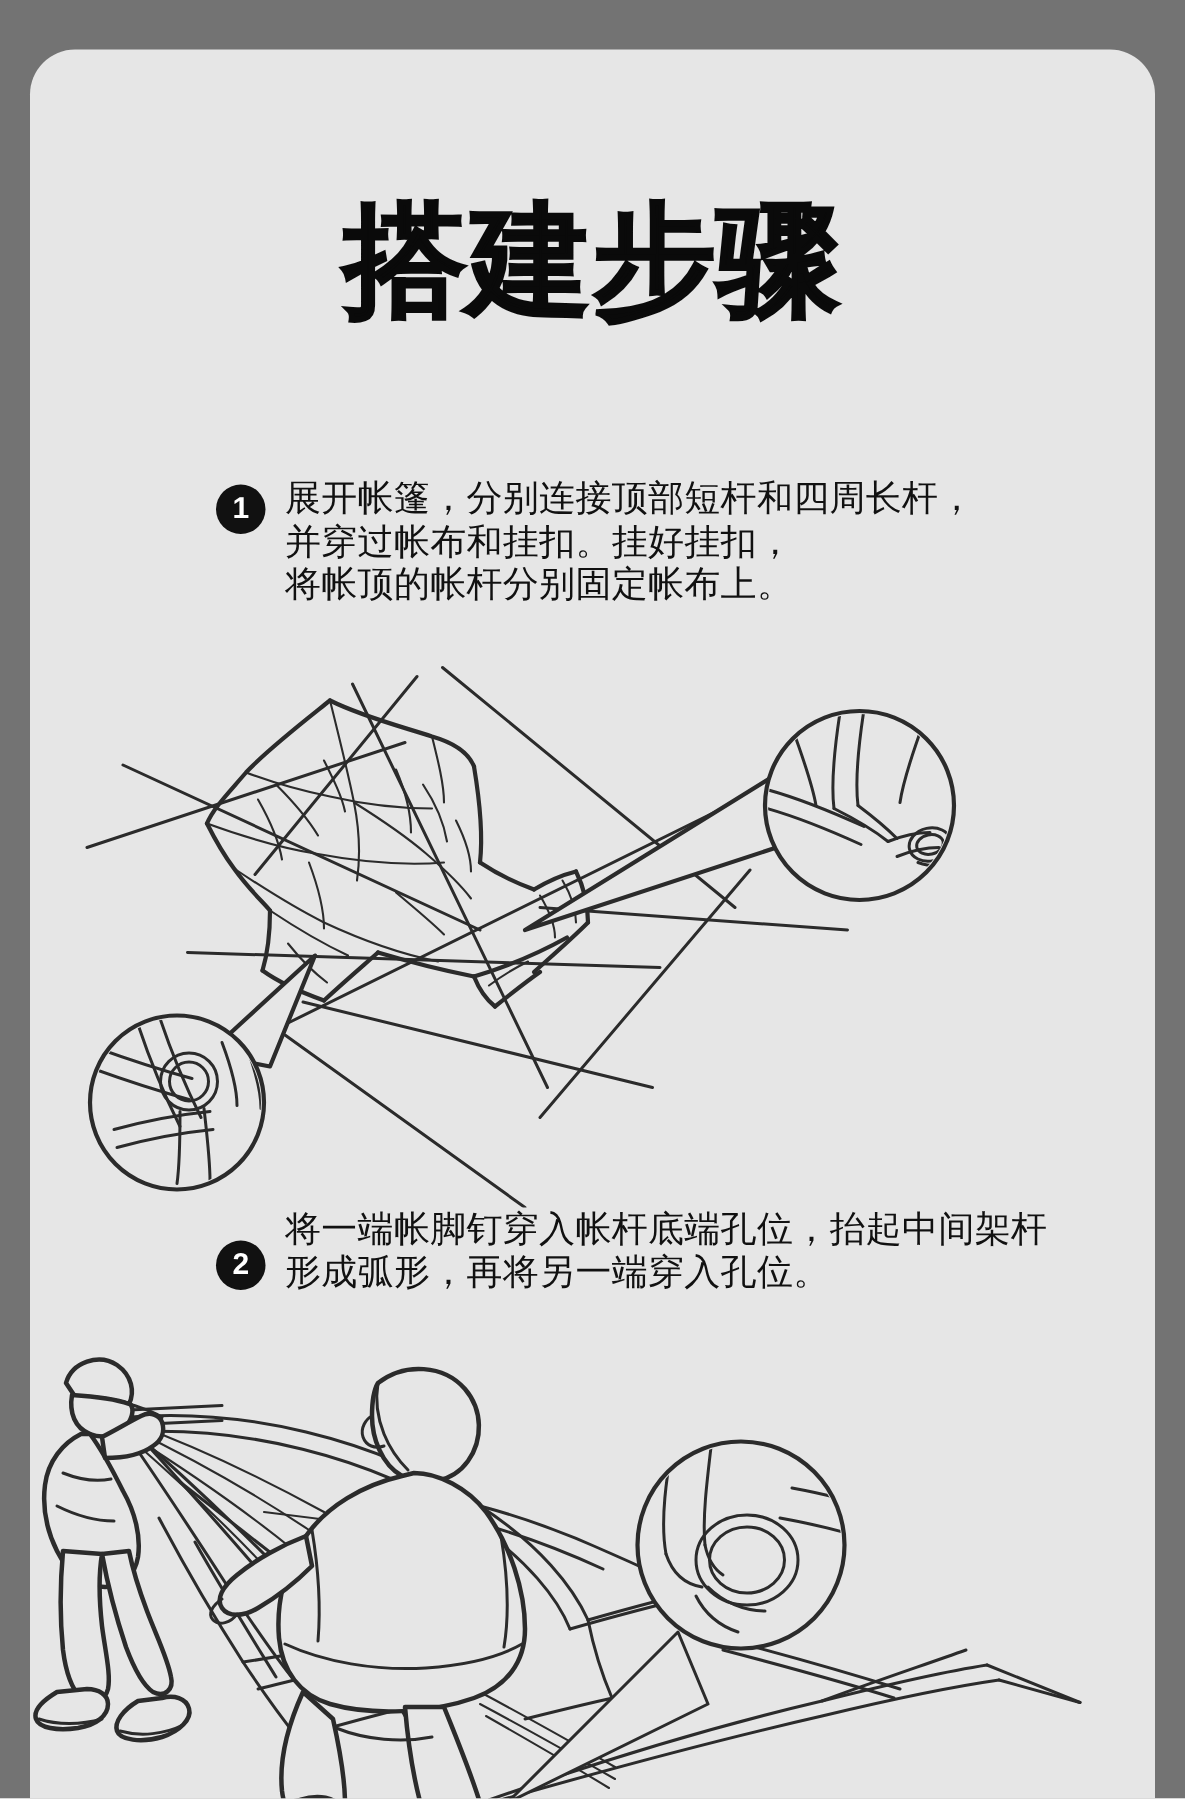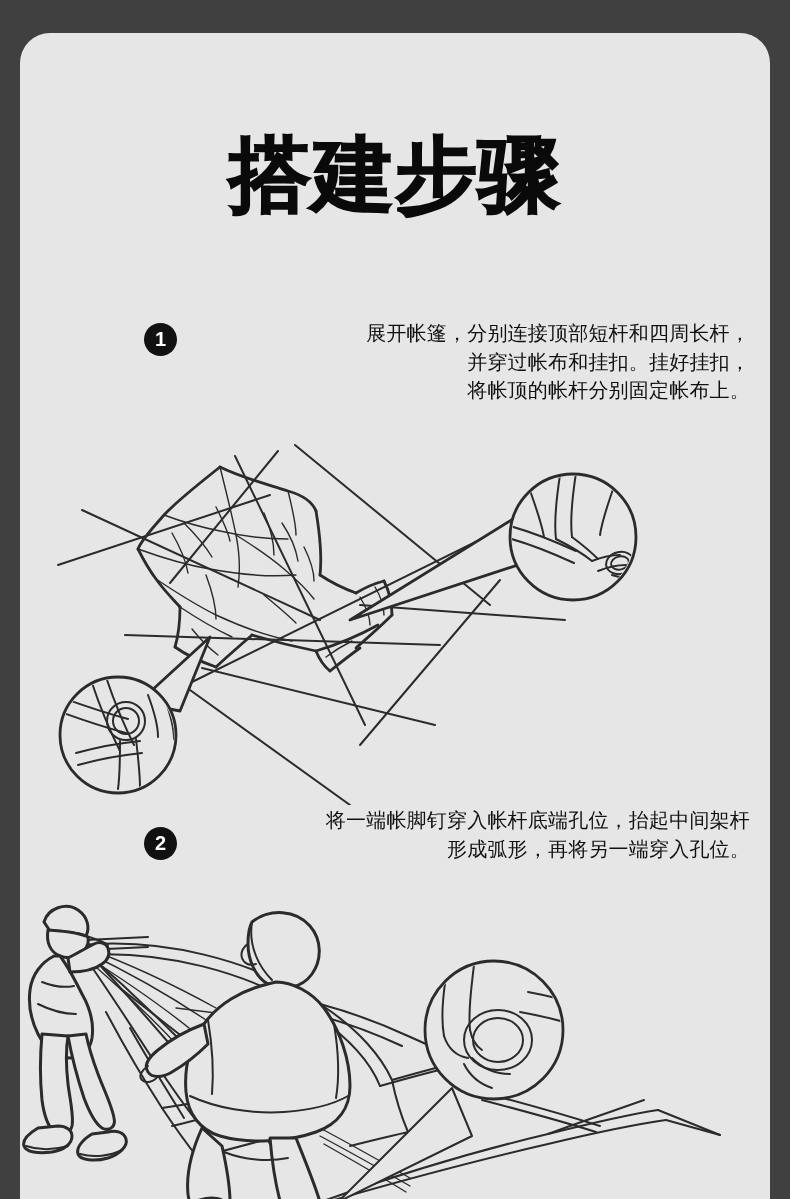--- a/index.html
+++ b/index.html
@@ -11,21 +11,21 @@
     width: 790px;
     height: 1199px;
     font-family: "Liberation Sans", "DejaVu Sans", sans-serif;
     overflow: hidden;
   }
 
   #page {
     position: relative;
     width: 790px;
     height: 1199px;
-    background: #404040;
+    background: #737373;
   }
 
   
   #card {
     position: absolute;
     left: 20px;
     top: 33px;
     width: 750px;
     height: 1166px;
     background: #e6e6e6;
@@ -78,28 +78,27 @@
     text-align: center;
     font-family: "Liberation Sans", "DejaVu Sans", sans-serif;
   }
   #step-1 .badge { top: 48px; }
   #step-2 .badge { top: 27px; }
 
   .step-text {
     position: absolute;
     left: 170px;
     width: 560px;
-    font-size: 20px;
+    font-size: 24px;
     line-height: 28.5px;
     color: #111111;
     font-weight: 500;
     letter-spacing: 0.2px;
     font-family: "Liberation Sans", "DejaVu Sans", sans-serif;
     white-space: pre-line;
-    text-align: right;
   }
   #step-1 .step-text { top: 44px; }
   #step-2 .step-text { top: 6px; }
 
   
   .figure {
     position: absolute;
     left: 0;
     width: 750px;
   }

